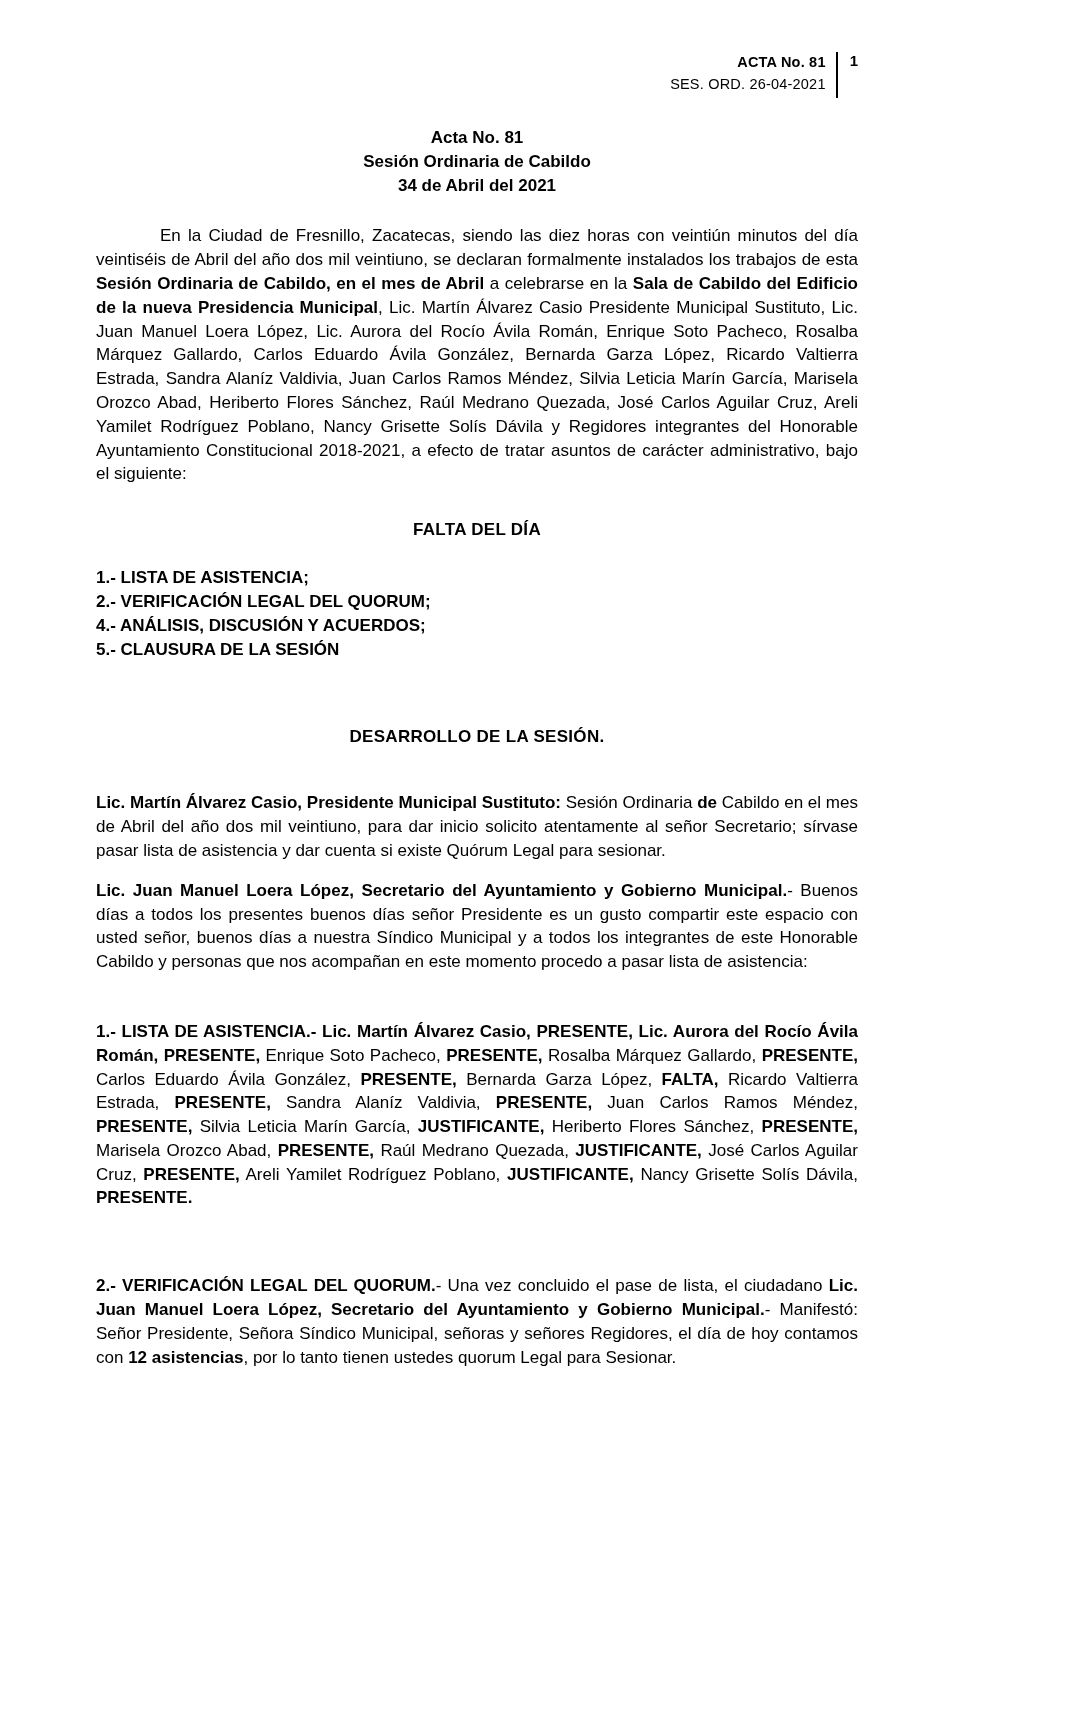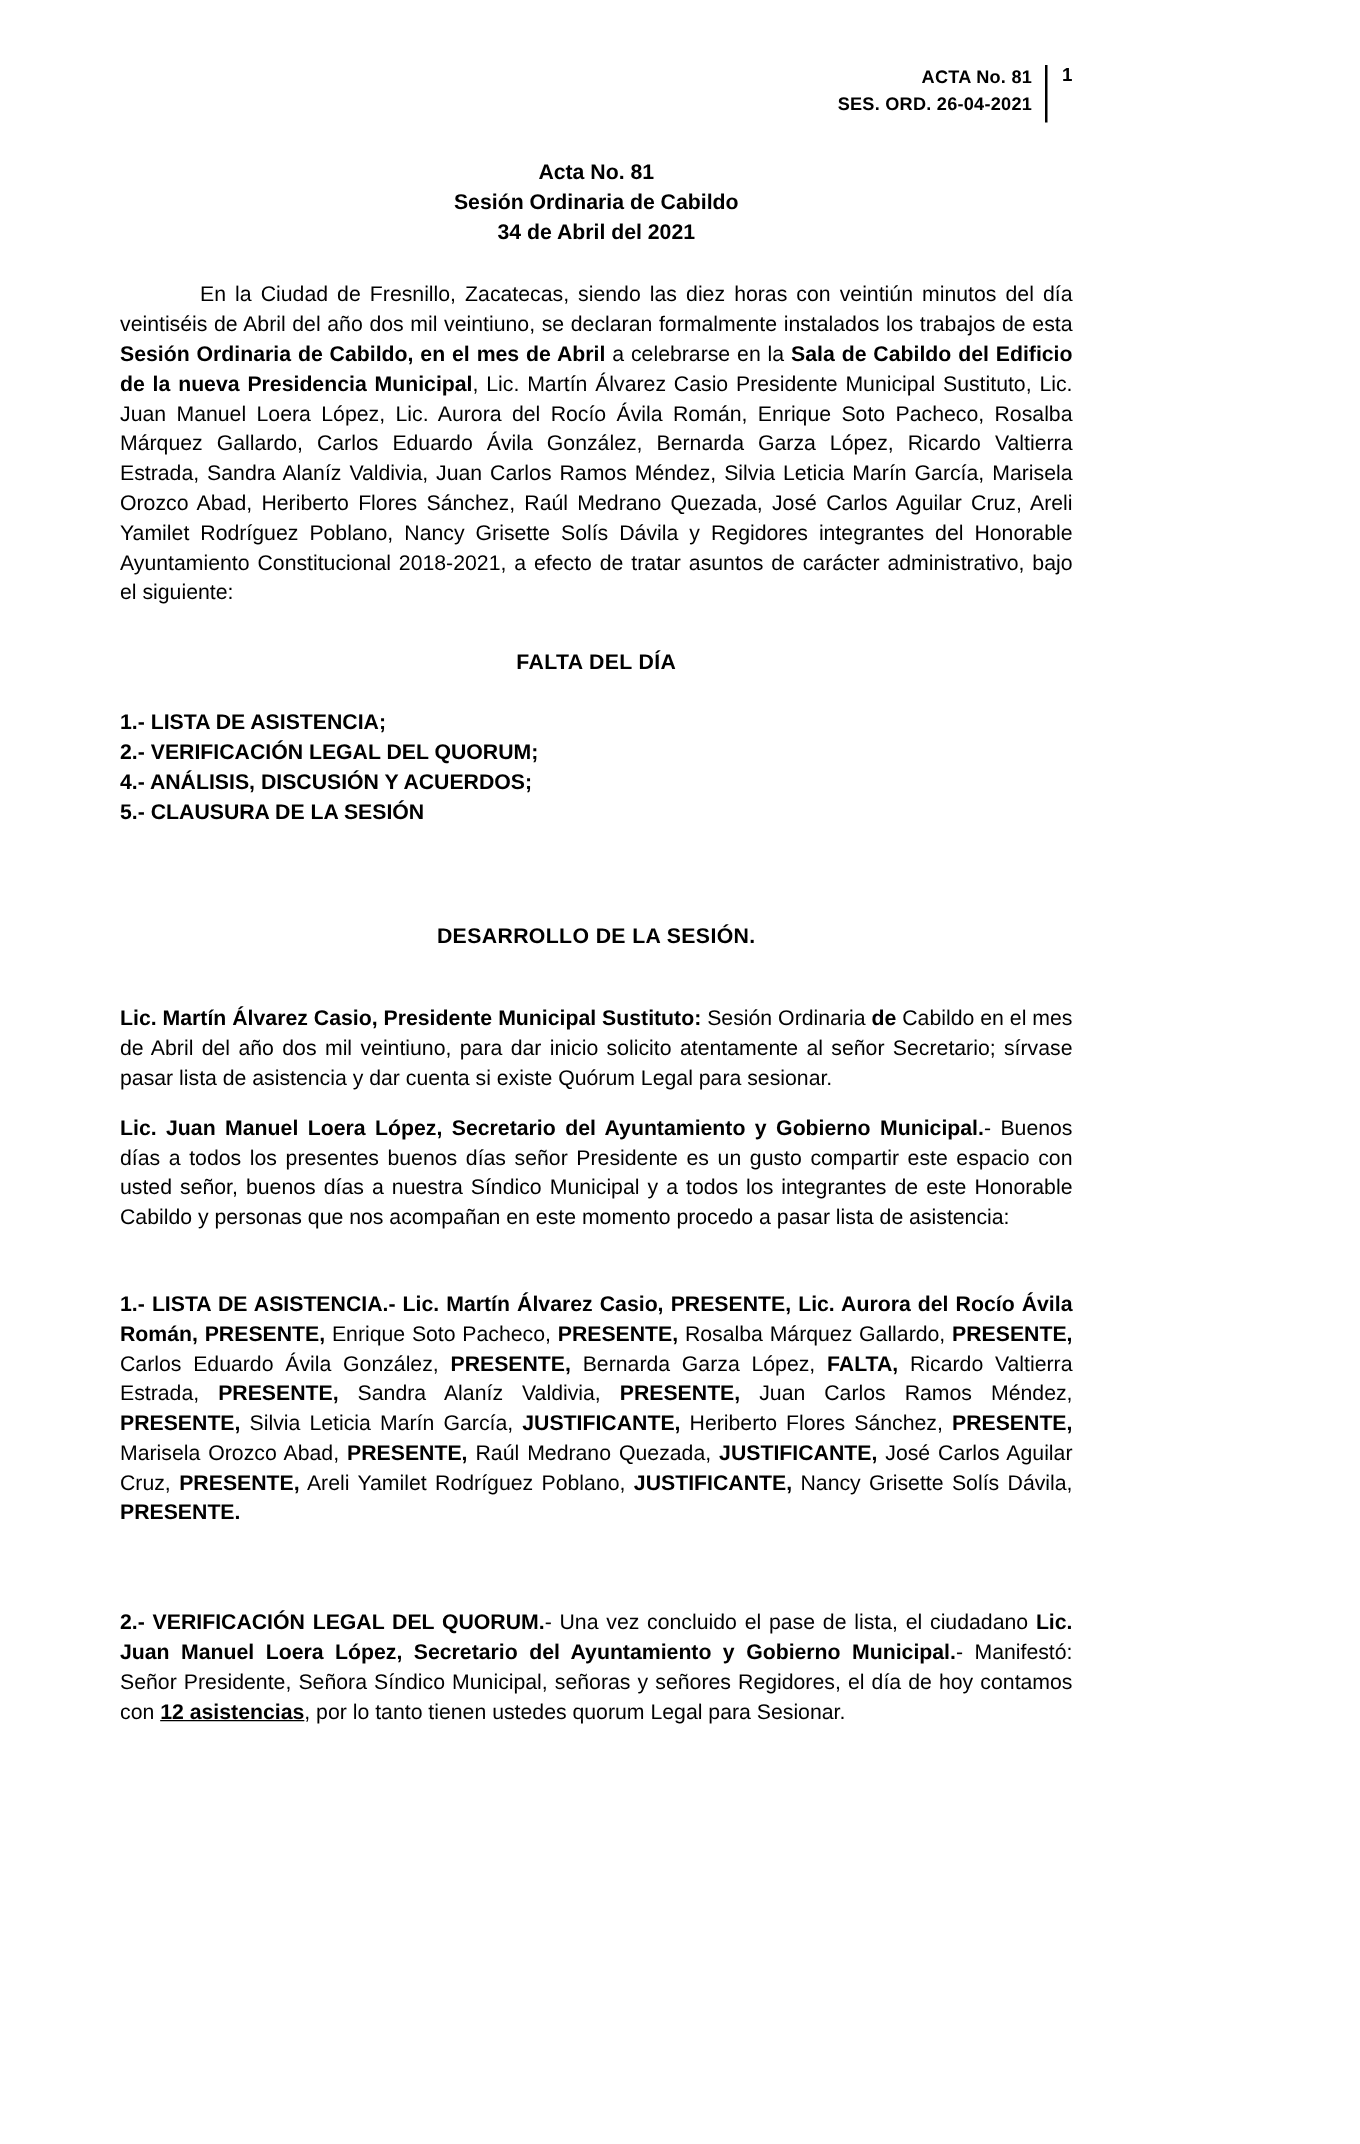--- a/index.html
+++ b/index.html
@@ -31,21 +31,21 @@
     text-align: right;
     font-size: 14.5px;
     line-height: 1.5;
     padding-right: 10px;
   }
   .header-lines .hl1 {
     font-weight: bold;
     letter-spacing: 0.2px;
   }
   .header-lines .hl2 {
-    font-weight: bold;
+    font-weight: normal;
     letter-spacing: 0.2px;
   }
   .header-pagebox {
     border-left: 2px solid #000;
     padding-left: 12px;
     height: 46px;
     display: flex;
     align-items: flex-start;
     font-size: 15px;
     font-weight: bold;
@@ -62,31 +62,31 @@
   p.para {
     font-size: 17px;
     line-height: 1.40;
     text-align: justify;
     margin: 0 0 16px 0;
   }
   p.para.indent {
     text-indent: 64px;
   }
   .b { font-weight: bold; }
-  .u-bold { font-weight: bold; text-decoration: underline; }
+  .u-bold { font-weight: bold; }
 
   .center-heading {
     text-align: center;
     font-weight: bold;
     font-size: 17px;
     margin: 34px 0 26px 0;
     letter-spacing: 0.3px;
   }
   .agenda {
-    margin: 0 0 14px 0;
+    margin: 0 0 2px 0;
     padding: 0;
     list-style: none;
     font-weight: bold;
     font-size: 17px;
     line-height: 1.40;
   }
   .agenda li { margin: 0; }
 
   .spacer-lg { height: 30px; }
   .spacer-md { height: 18px; }

